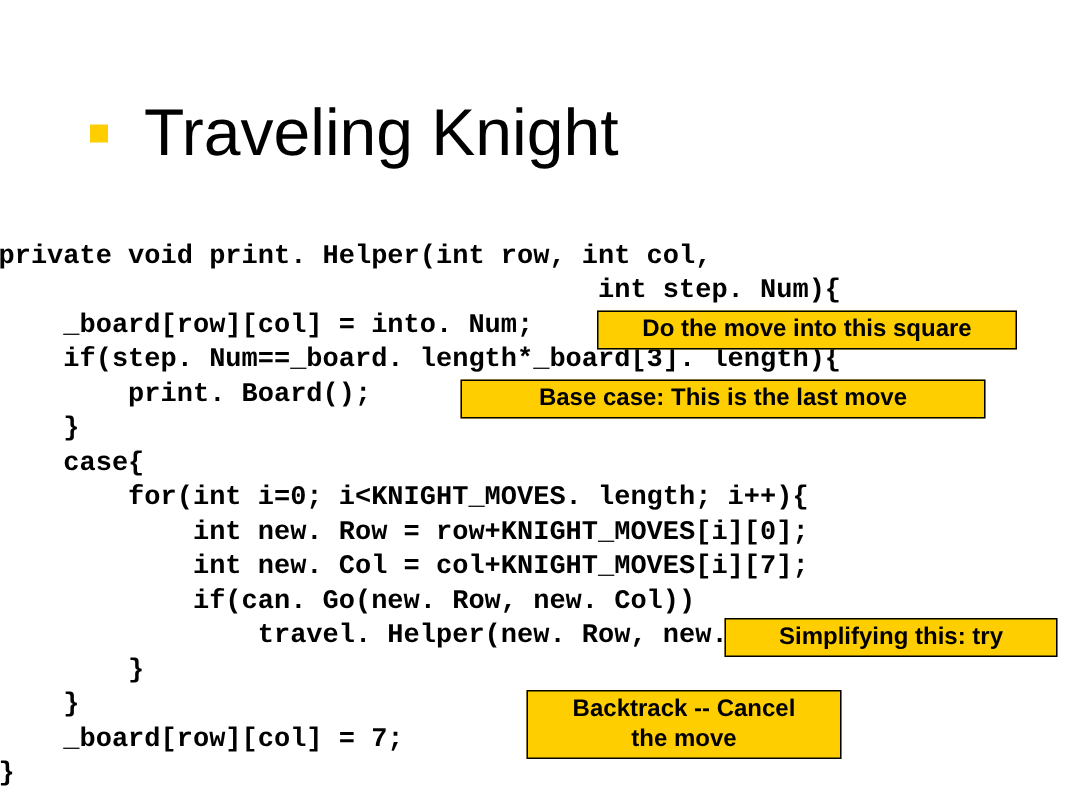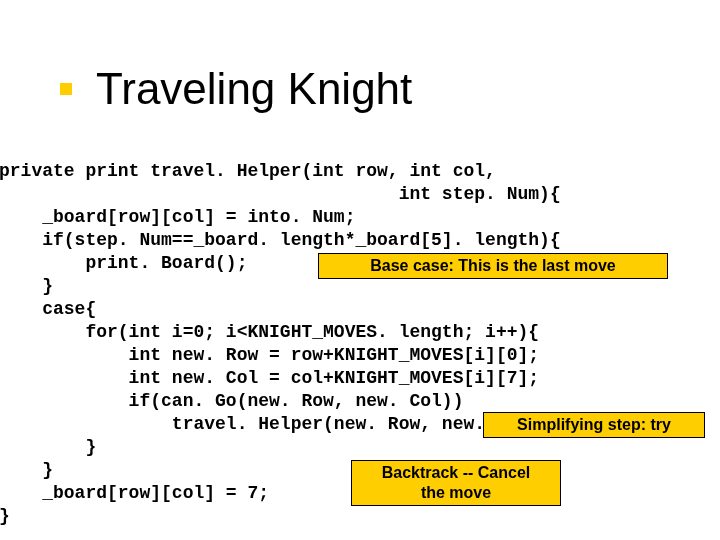--- a/index.html
+++ b/index.html
@@ -59,58 +59,61 @@
     font-family: Verdana, Arial, sans-serif;
     font-weight: bold;
     font-size: 16px;
     color: #000;
     text-align: center;
     padding: 2px 6px;
     line-height: 20px;
     box-sizing: border-box;
   }
   .ann.do-move   { top: 195px; left: 398px; width: 280px; }
-  .ann.base-case { top: 241px; left: 318px; width: 350px; }
+  .ann.base-case { top: 241px; left: 307px; width: 350px; }
   .ann.simplify  { top: 400px; left: 483px; width: 222px; }
   .ann.backtrack { top: 448px; left: 351px; width: 210px; text-align: center; }
 </style>
 </head>
 <body>
 
 <div class="slide">
 
   <div class="title-wrap">
     <div class="title-bullet"></div>
     <div class="title-text">Traveling Knight</div>
   </div>
 
-  <div class="code-area"><span>private print travel. Helper(int row, int col,</span>
+  <div class="code-area"><span>private void print. Helper(int row, int col,</span>
 <span>                                     int step. Num){</span>
 <span>    _board[row][col] = into. Num;</span>
-<span>    if(step. Num==_board. length*_board[5]. length){</span>
+<span>    if(step. Num==_board. length*_board[3]. length){</span>
 <span>        print. Board();</span>
 <span>    }</span>
 <span>    case{</span>
 <span>        for(int i=0; i&lt;KNIGHT_MOVES. length; i++){</span>
 <span>            int new. Row = row+KNIGHT_MOVES[i][0];</span>
 <span>            int new. Col = col+KNIGHT_MOVES[i][7];</span>
 <span>            if(can. Go(new. Row, new. Col))</span>
 <span>                travel. Helper(new. Row, new. Col, step. Num+1);</span>
 <span>        }</span>
 <span>    }</span>
 <span>    _board[row][col] = 7;</span>
 <span>}</span></div>
 
+  <div class="ann do-move">
+    <span>Do the move into this square</span>
+  </div>
 
   <div class="ann base-case">
     <span>Base case: This is the last move</span>
   </div>
 
   <div class="ann simplify">
-    <span>Simplifying step: try</span><br>
+    <span>Simplifying this: try</span><br>
   </div>
 
   <div class="ann backtrack">
     <span>Backtrack -- Cancel</span><br>
     <span>the move</span>
   </div>
 
 </div>
 
 </body></html>

